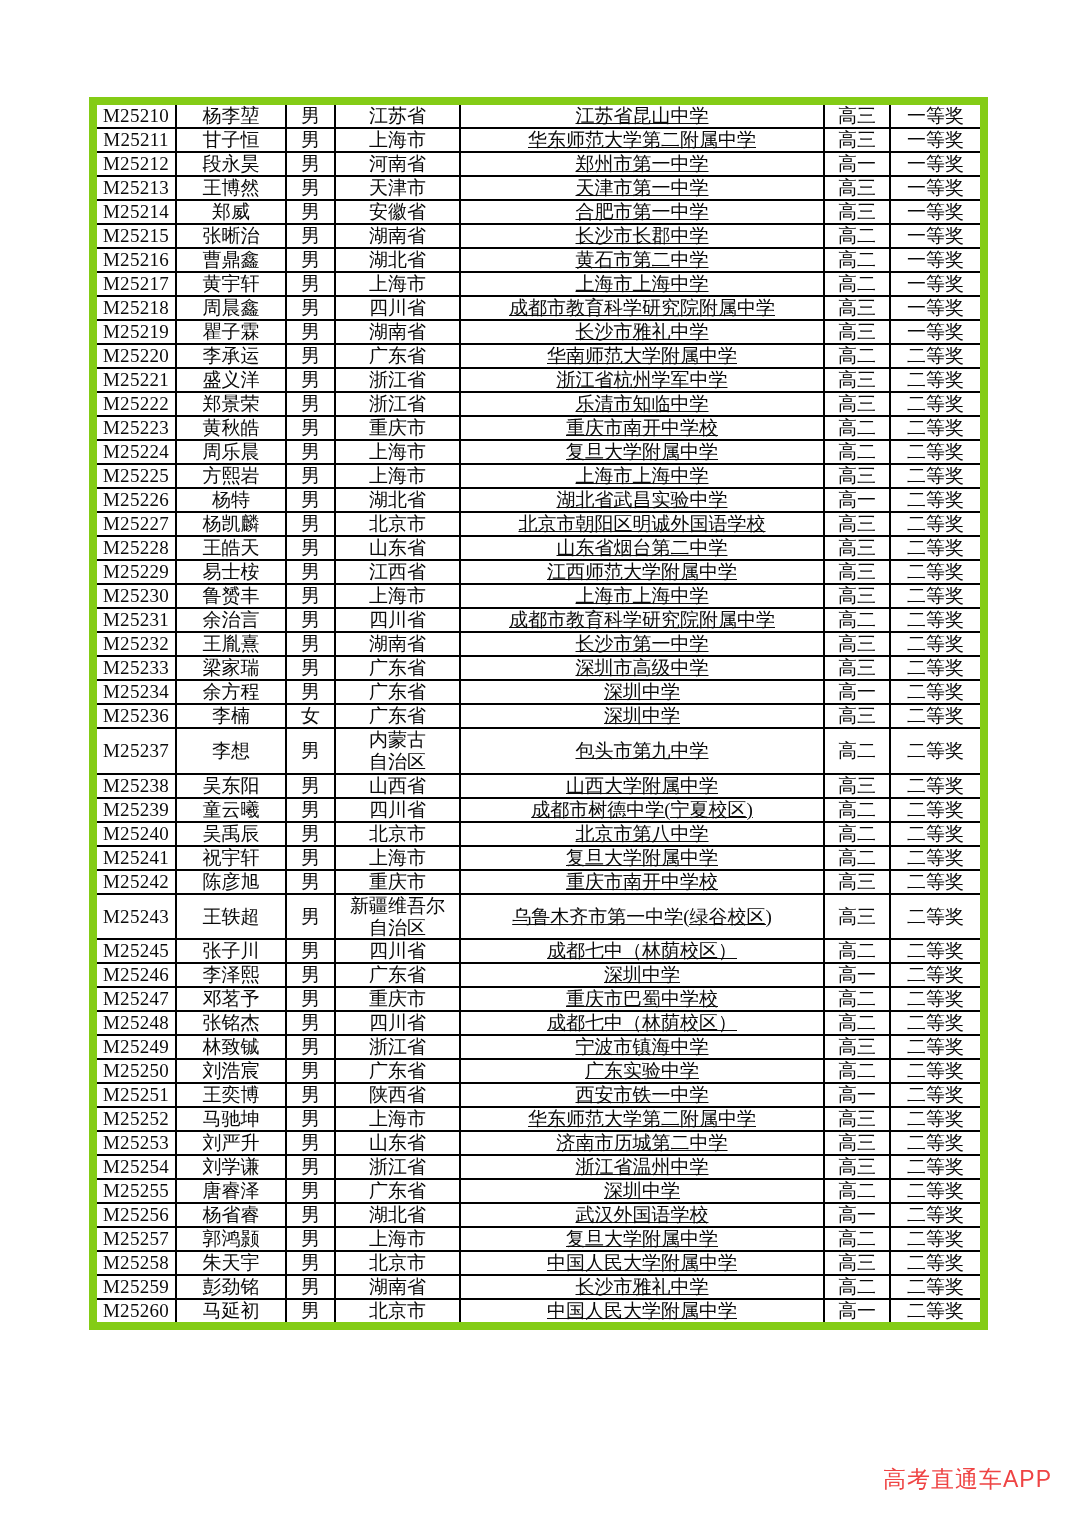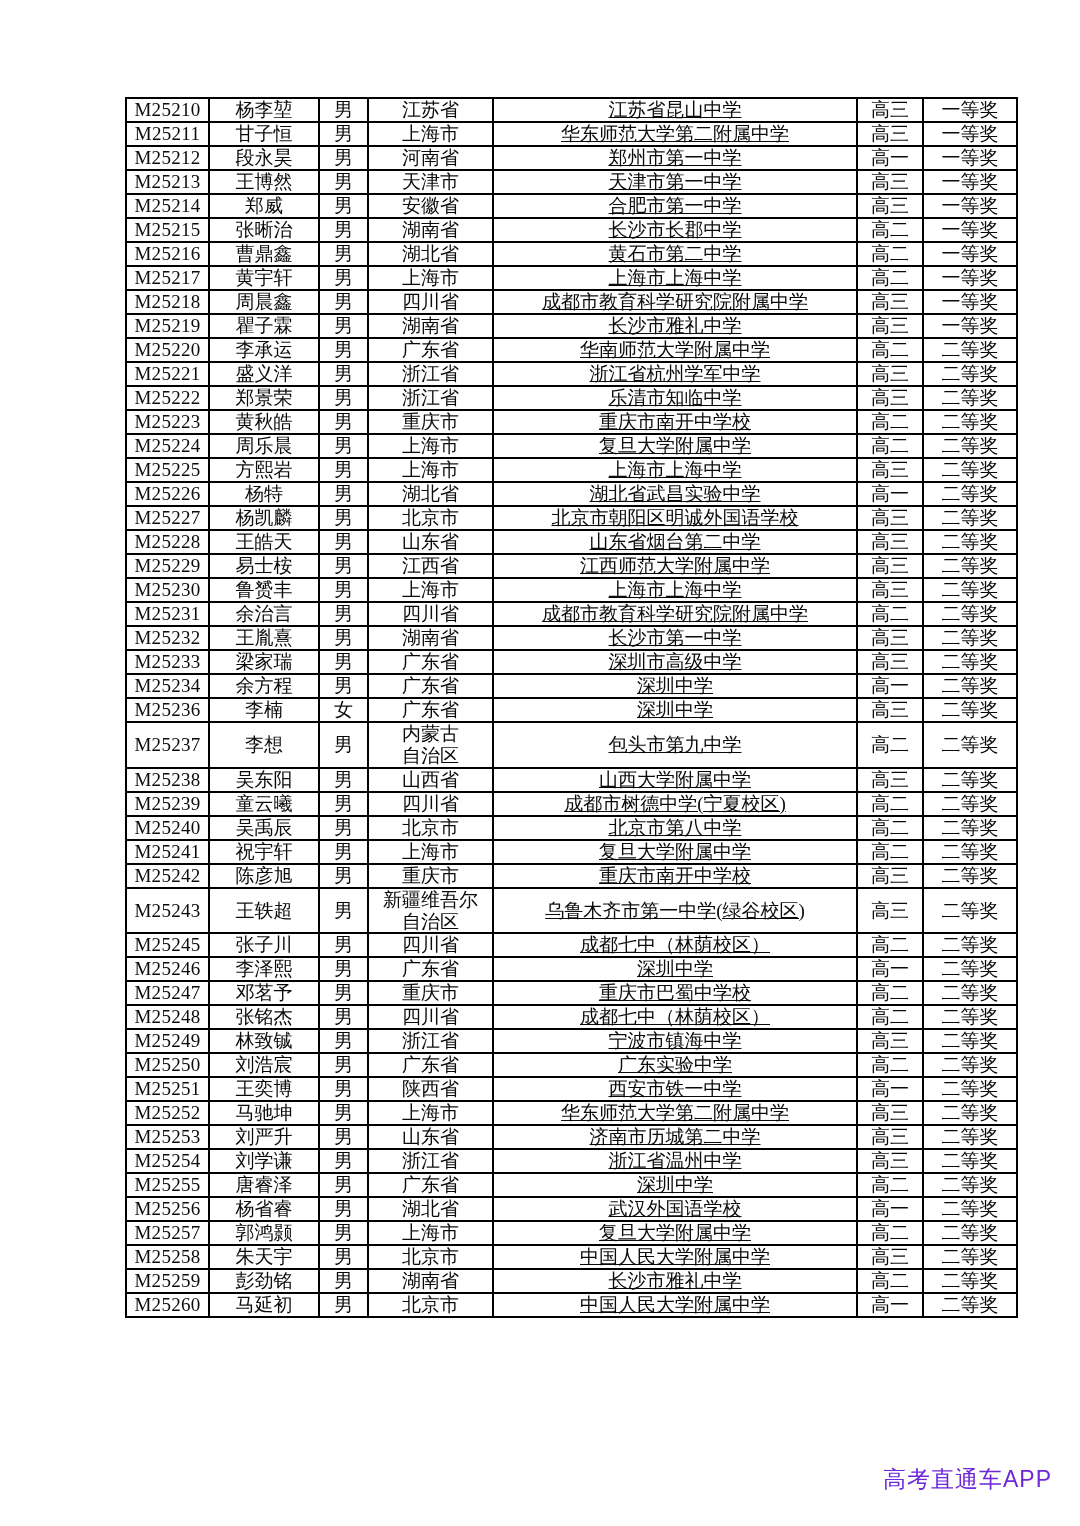--- a/index.html
+++ b/index.html
@@ -8,22 +8,21 @@
     background:#ffffff;
     position:relative;
     font-family:"Liberation Serif","DejaVu Serif",serif;
     color:#000;
   }
   .sheet { position:absolute; left:89px; top:97px; }
   table.award-table {
     border-collapse:collapse;
     table-layout:fixed;
     width:891px;
-    border:2px solid #84cc16;
-    margin-left:36px;
+    border:8px solid #84cc16;
   }
   table.award-table td {
     border:2px solid #000;
     text-align:center;
     vertical-align:middle;
     padding:0 2px;
     height:22px;
     font-size:19px;
     line-height:1.15;
     overflow:hidden;
@@ -31,21 +30,21 @@
     color:#0a0a0a;
   }
   td.col-id { font-size:19px; letter-spacing:0.3px; }
   td.col-school { font-size:19px;text-decoration:underline; }
   .watermark {
     position:absolute;
     right:28px;
     top:1464px;
     font-family:"Liberation Sans","DejaVu Sans",sans-serif;
     font-size:23px;
-    color:#6d28d9;
+    color:#ef4444;
     letter-spacing:1px;
   }
 </style>
 </head>
 <body>
 
 <div class="sheet">
   <table class="award-table">
     <colgroup>
       <col style="width:83px">

